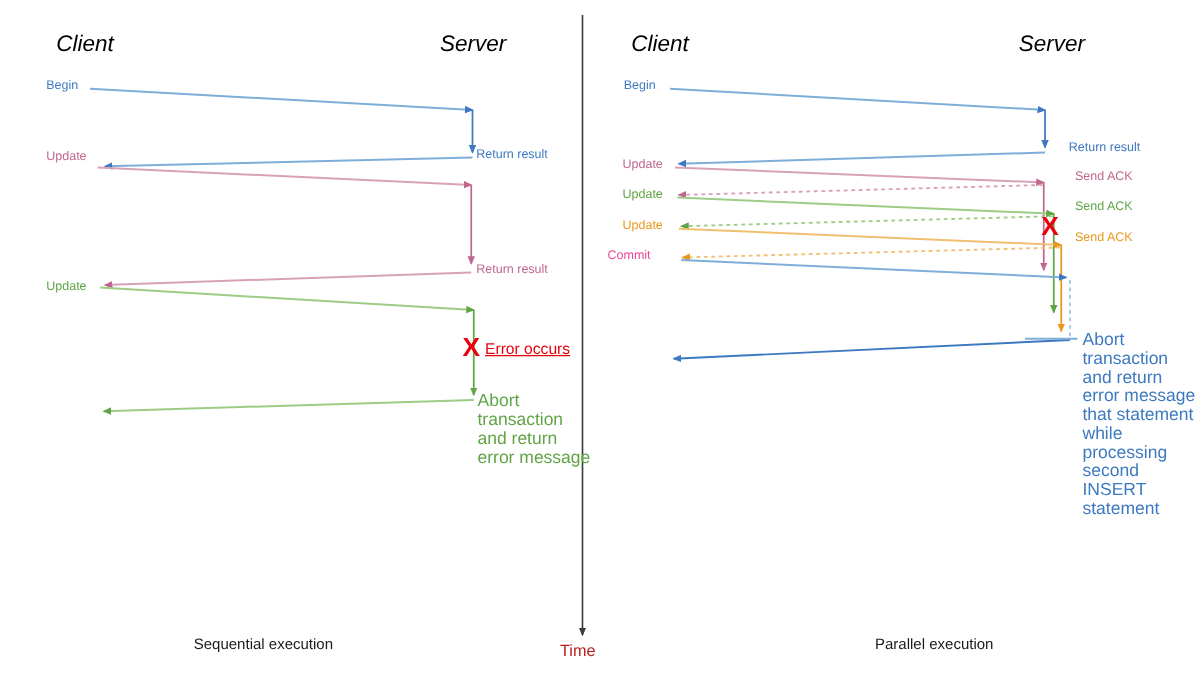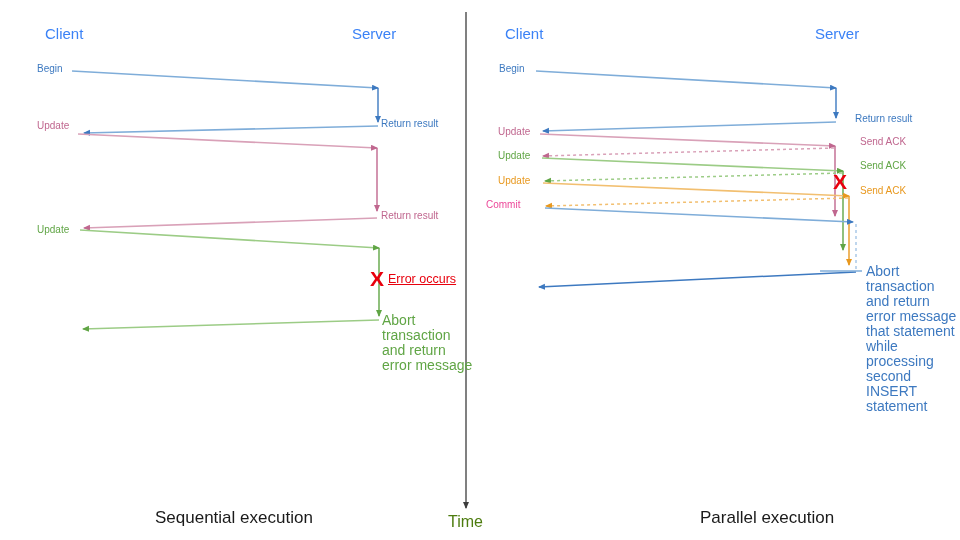--- a/index.html
+++ b/index.html
@@ -1,24 +1,24 @@
 <!DOCTYPE html>
 <html><head>
 <meta charset="utf-8">
 <style>
   html,body{margin:0;padding:0;background:#ffffff;}
   body{width:960px;height:540px;overflow:hidden;
        font-family:"Liberation Sans","DejaVu Sans",sans-serif;}
   #stage{position:relative;width:960px;height:540px;background:#fff;}
   #stage svg{position:absolute;left:0;top:0;width:960px;height:540px;}
   .lbl{position:absolute;white-space:nowrap;line-height:1.0;}
-  .actor{font-size:15px;color:#3b82f6;}
-  .caption{font-size:17px;color:#1a1a1a;}
+  .actor{font-style:italic;font-size:18px;color:#000000;}
+  .caption{font-size:12px;color:#1a1a1a;}
   .msg{font-size:10px;}
-  .timelbl{font-size:16px;color:#4d7c0f;}
+  .timelbl{font-size:13px;color:#b91c1c;}
   .errlbl{font-size:12.5px;color:#e8000d;font-weight:400;}
   .xmark{position:absolute;font-size:21px;font-weight:bold;color:#e8000d;
          font-family:"Liberation Sans","DejaVu Sans",sans-serif;line-height:1;}
   .multi{line-height:15px;font-size:14px;}
 </style>
 </head>
 <body>
 
 <div id="stage">
 

